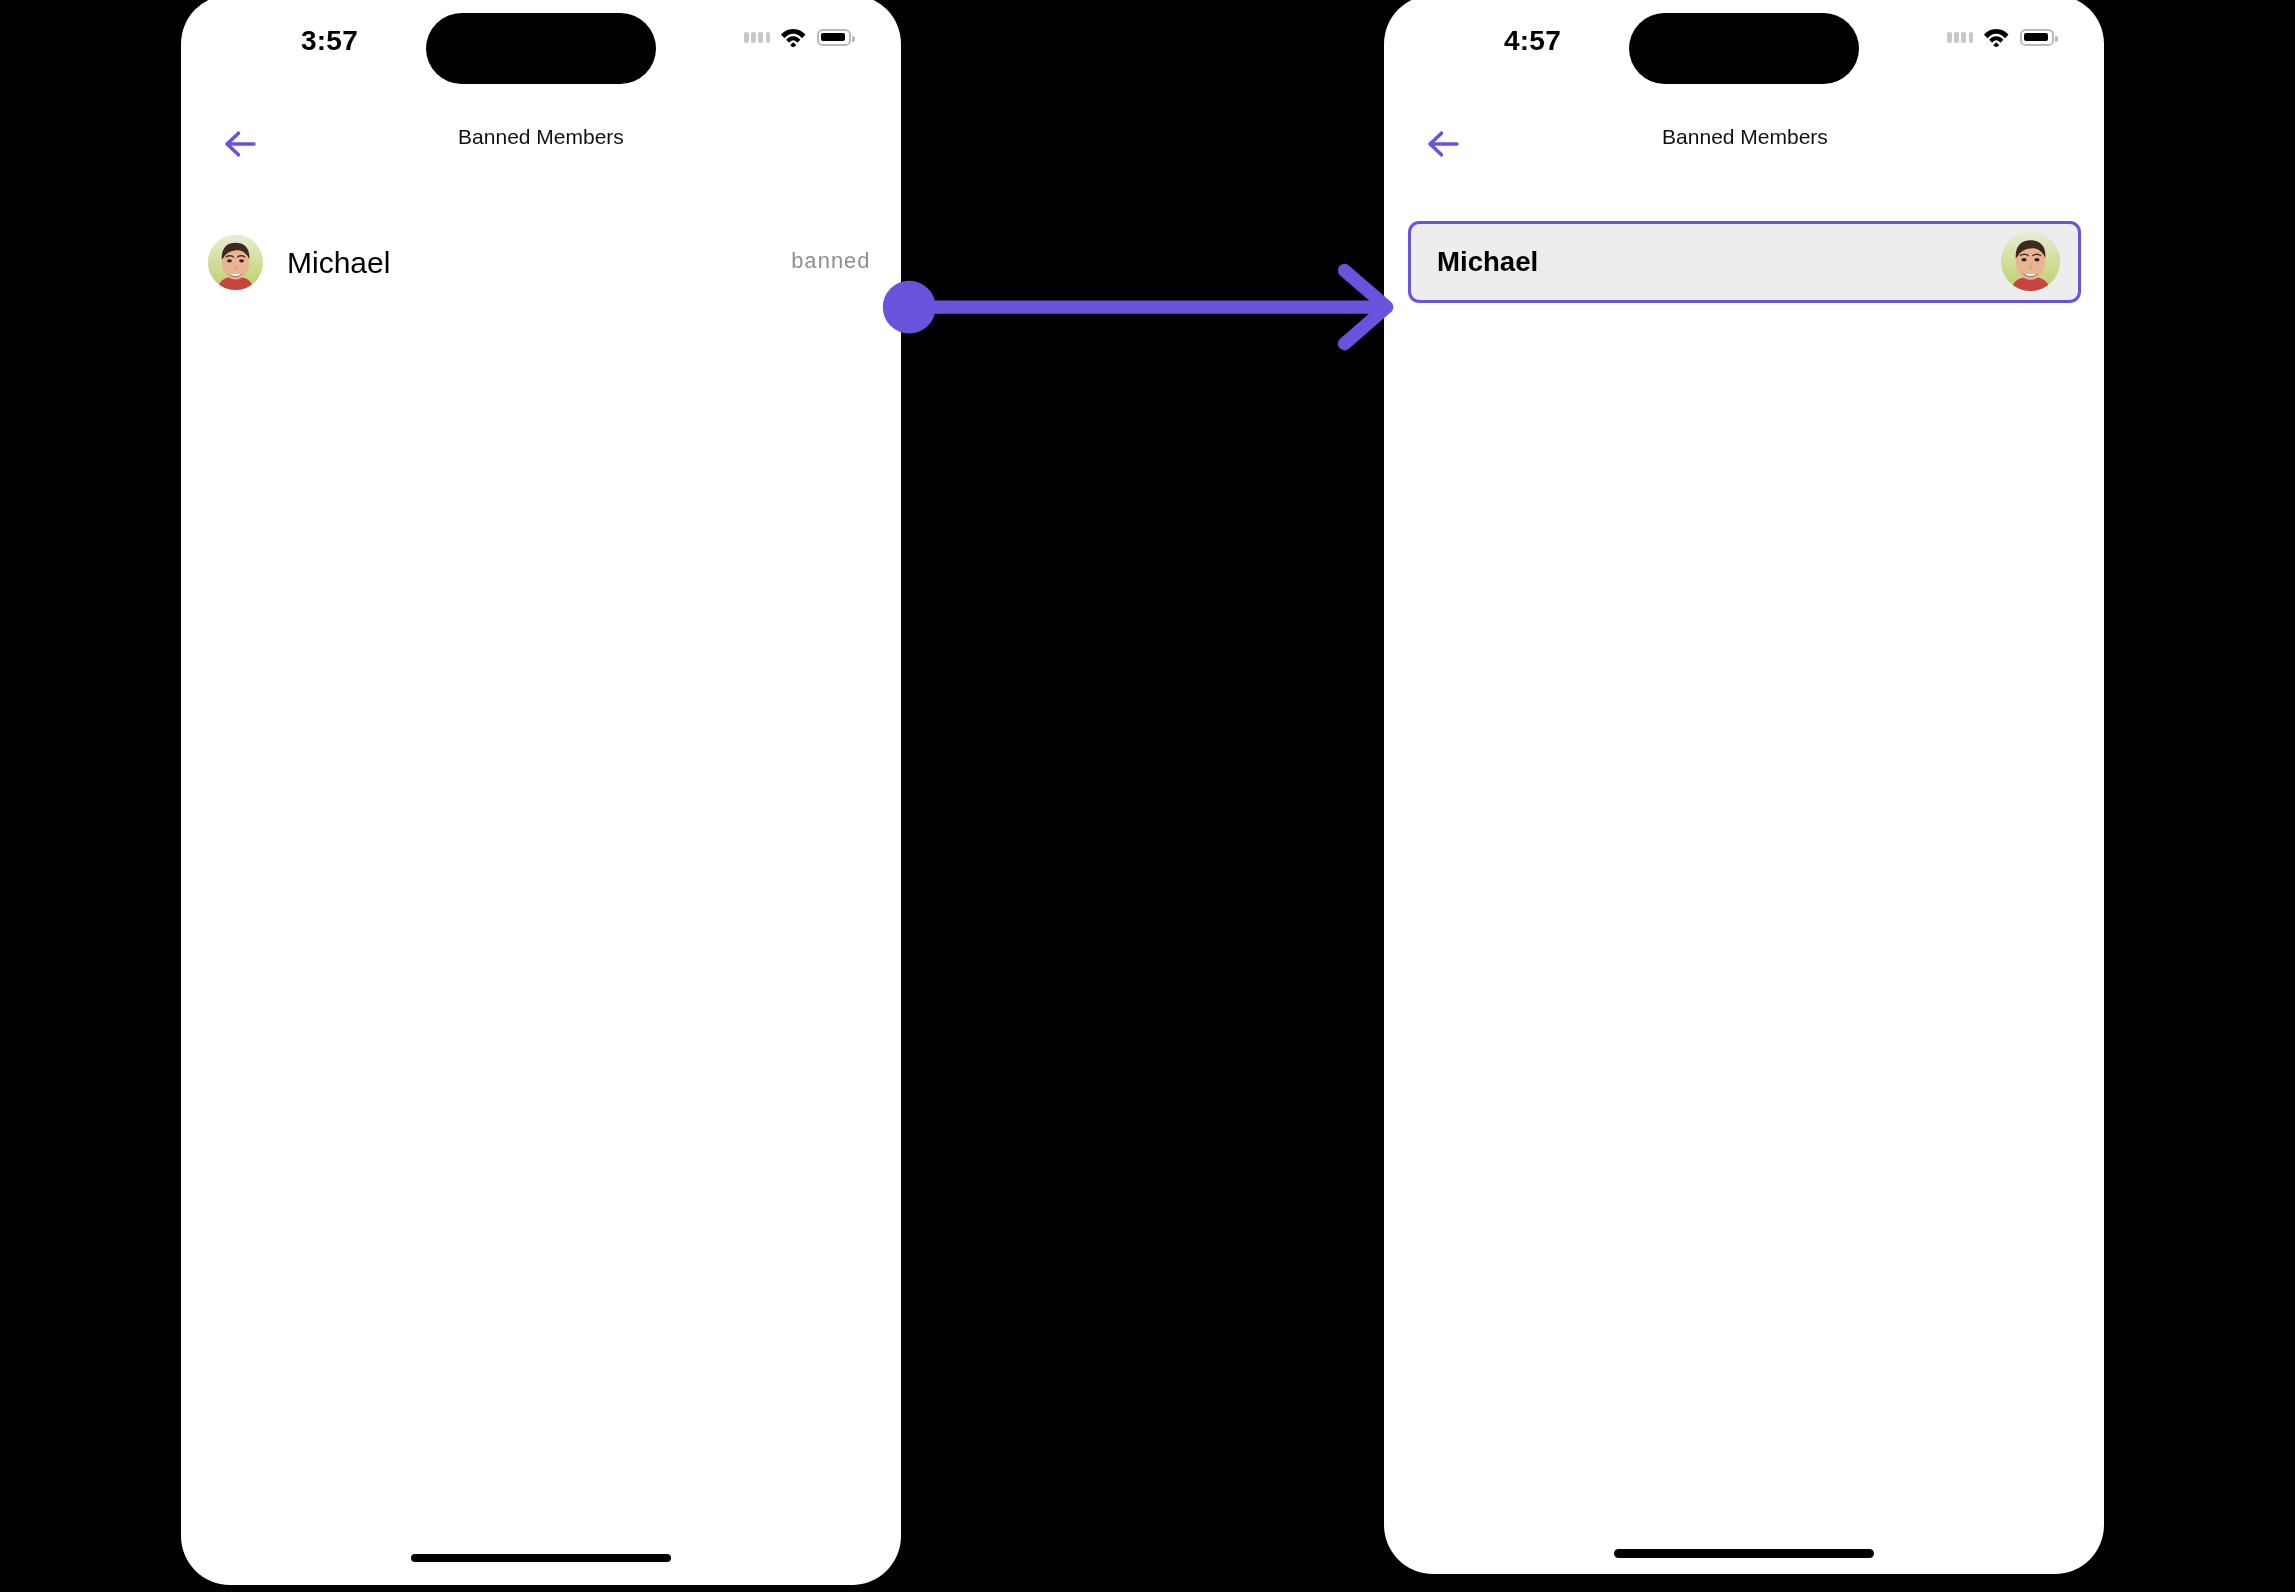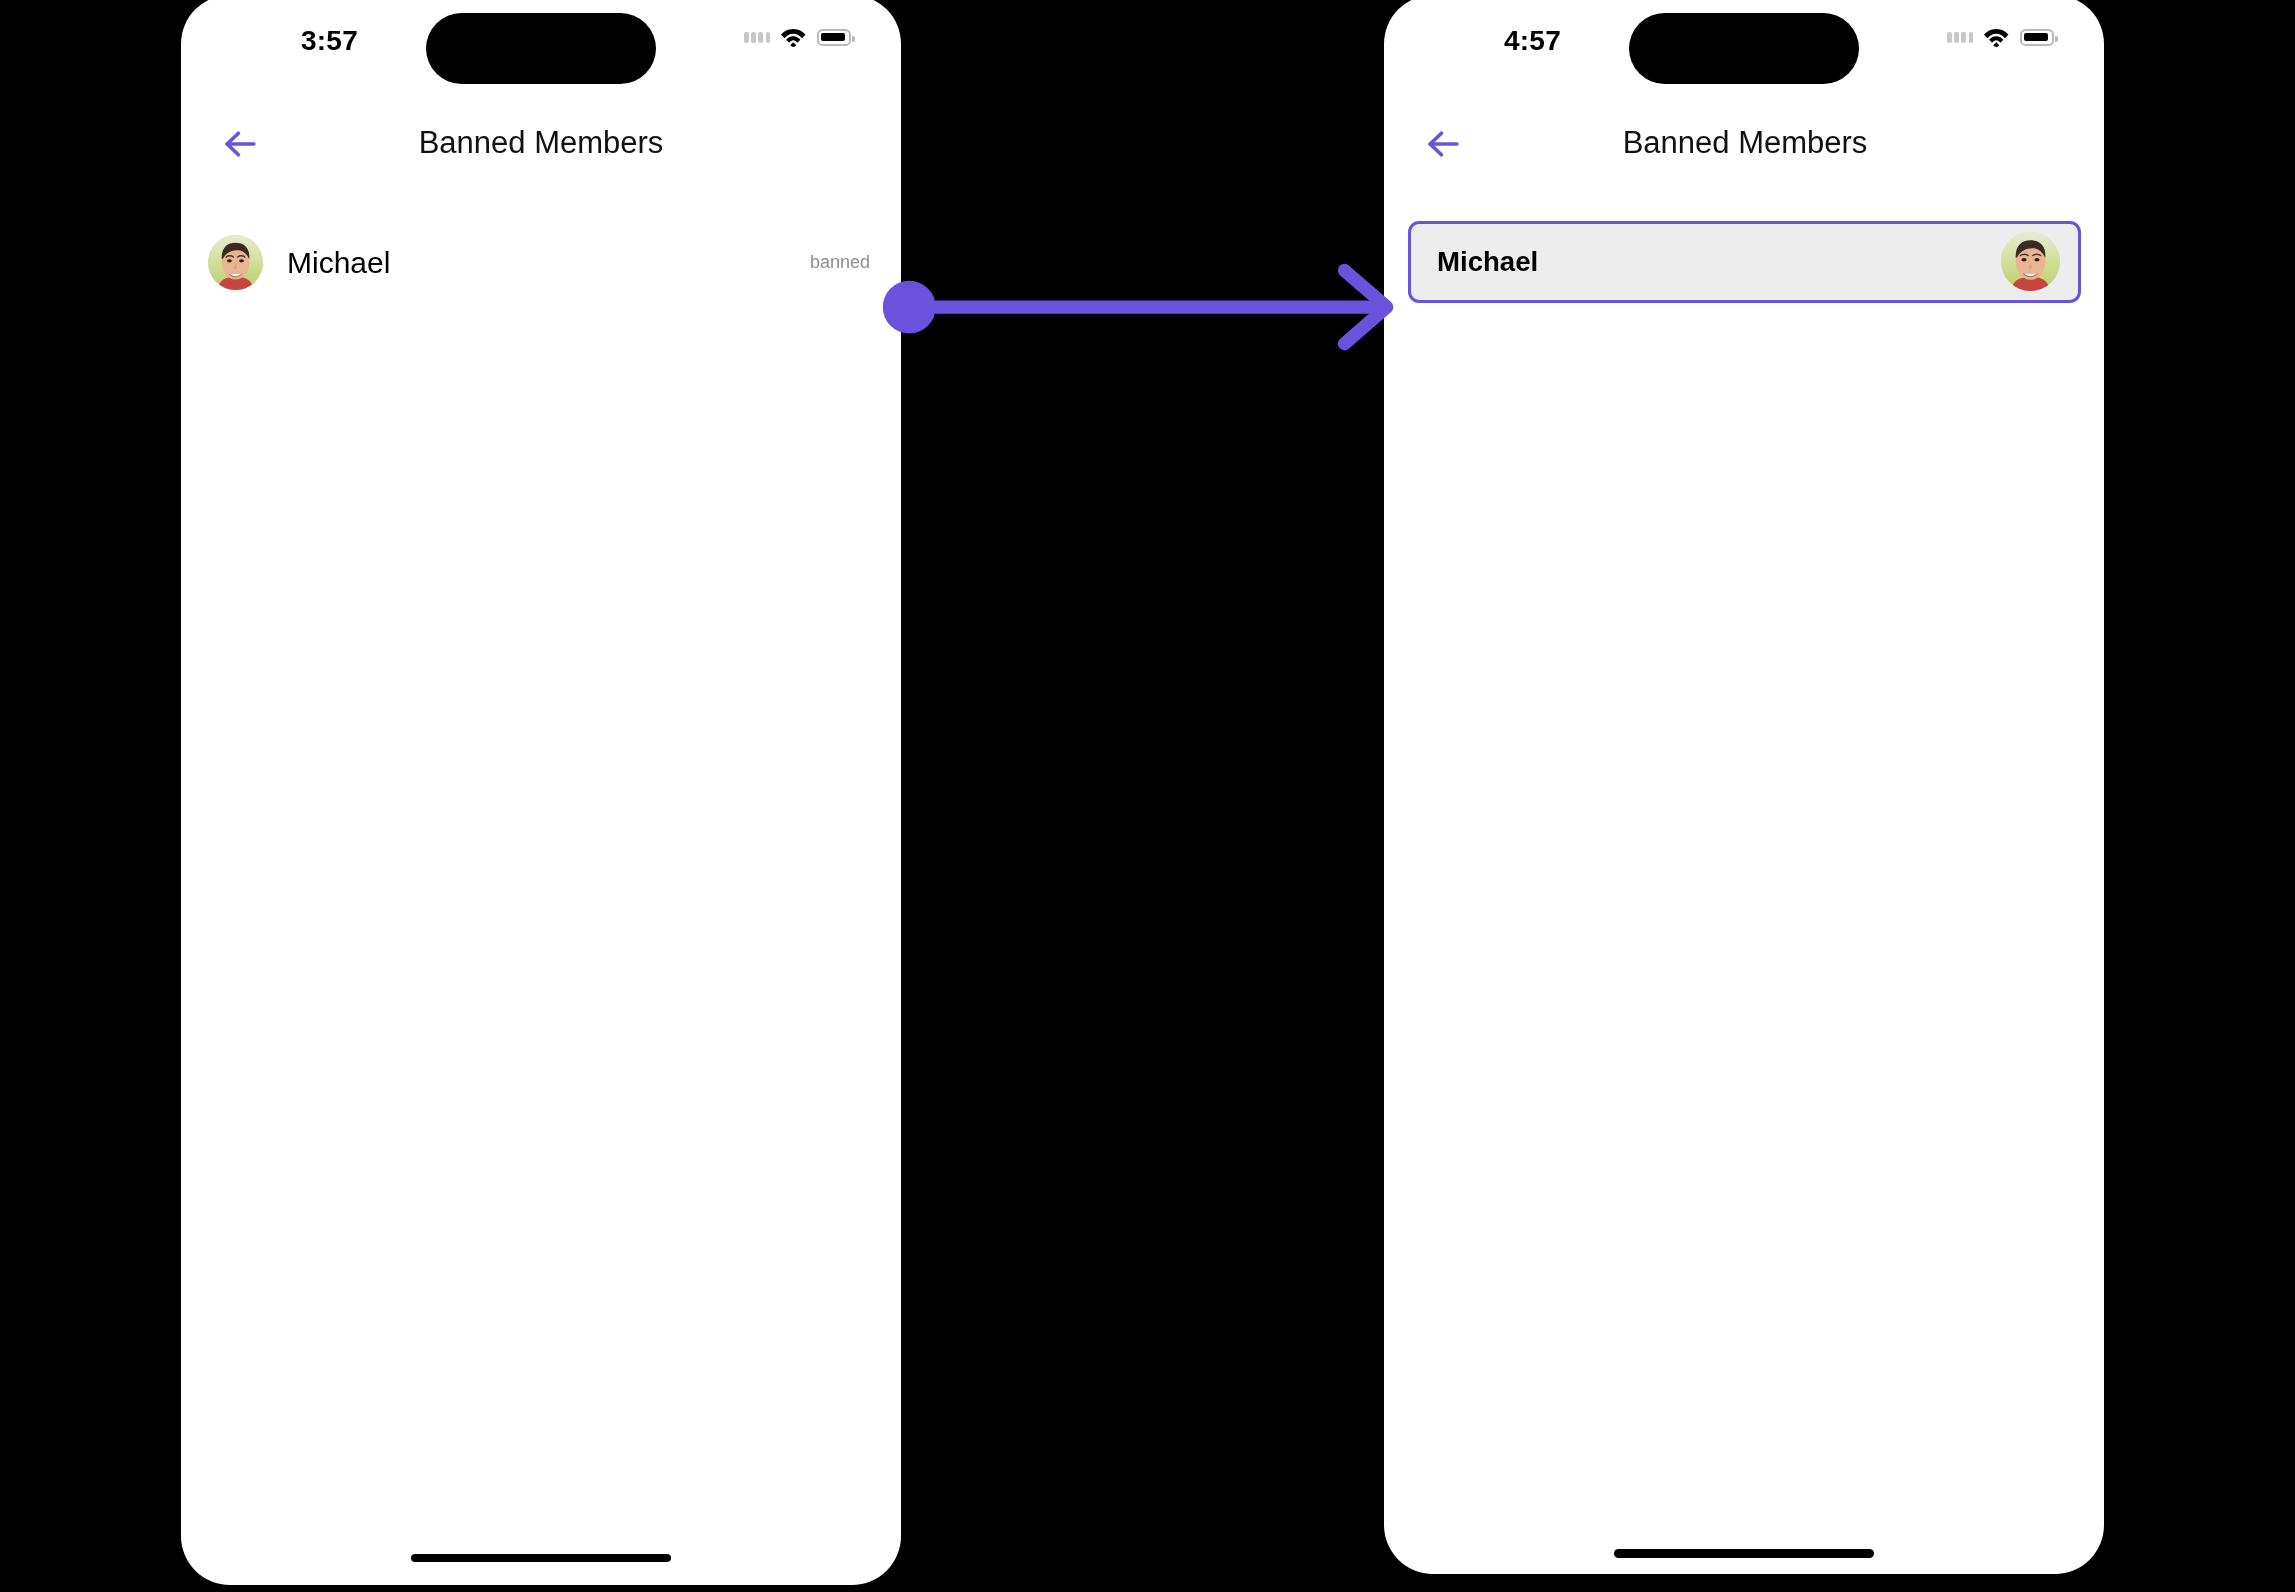--- a/index.html
+++ b/index.html
@@ -125,21 +125,21 @@
     position: absolute;
     left: 42px;
     top: 3.1px;
   }
   .nav-title {
     position: absolute;
     left: 0;
     top: 0;
     width: 100%;
     text-align: center;
-    font-size: 31px;
+    font-size: 21px;
     color: #111111;
   }
   #phone-right .nav-title { left: 1px; }
 
   
   .member-row {
     position: absolute;
     left: 0;
     top: 240px;
     width: 100%;
@@ -159,22 +159,23 @@
     background: #d9dfc5;
   }
   .avatar svg { display: block; width: 100%; height: 100%; }
   .member-name {
     font-size: 30px;
     color: #000000;
     margin-left: 24.5px;
   }
   .member-status {
     margin-left: auto;
-    font-size: 18px;
+    font-size: 22px;
     color: #8e8e93;
+    font-family: Liberation Mono, monospace;
   }
 
   
   .member-card {
     position: absolute;
     left: 23.5px;
     top: 226px;
     width: 673px;
     height: 82px;
     box-sizing: border-box;

